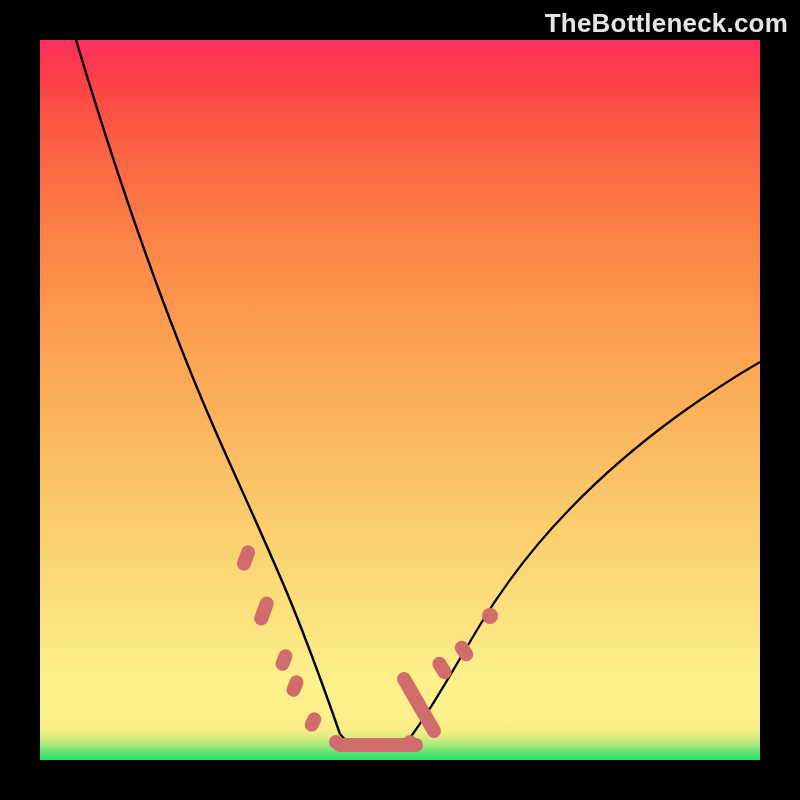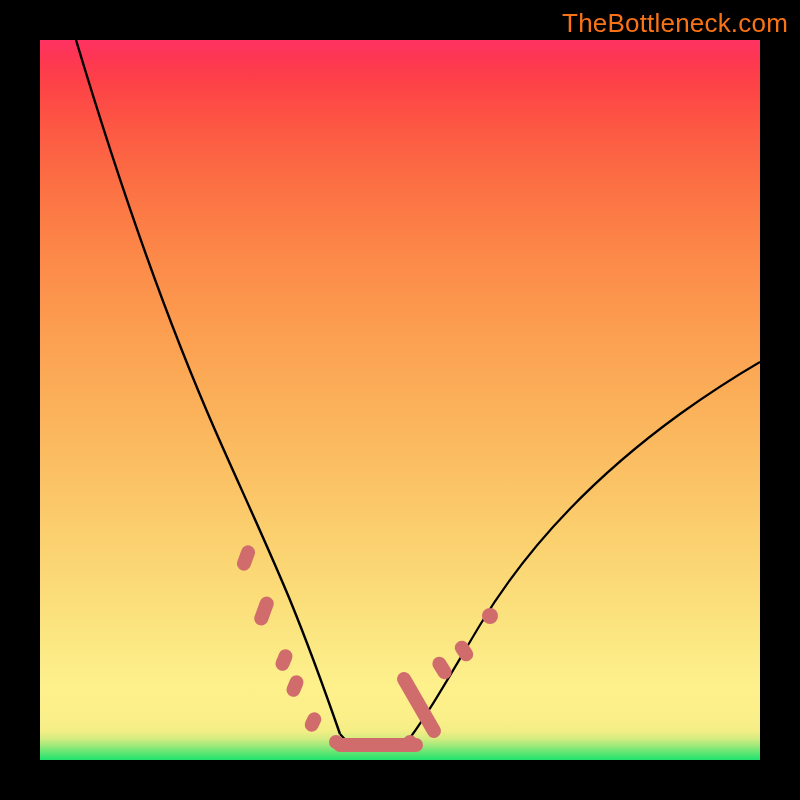--- a/index.html
+++ b/index.html
@@ -43,22 +43,22 @@
       #fd345c 99%,
       #fe3261 100%
     );
   }
   .watermark {
     position: absolute;
     top: 8px;
     right: 12px;
     font-family: Arial, Helvetica, sans-serif;
     font-size: 26px;
-    font-weight: 400;
-    color: #f97316;
+    font-weight: 700;
+    color: #e5e5e5;
     letter-spacing: 0.2px;
   }
   svg.curve {
     position: absolute;
     left: 0; top: 0;
     width: 720px;
     height: 720px;
   }
   .curve-line {
     fill: none;

